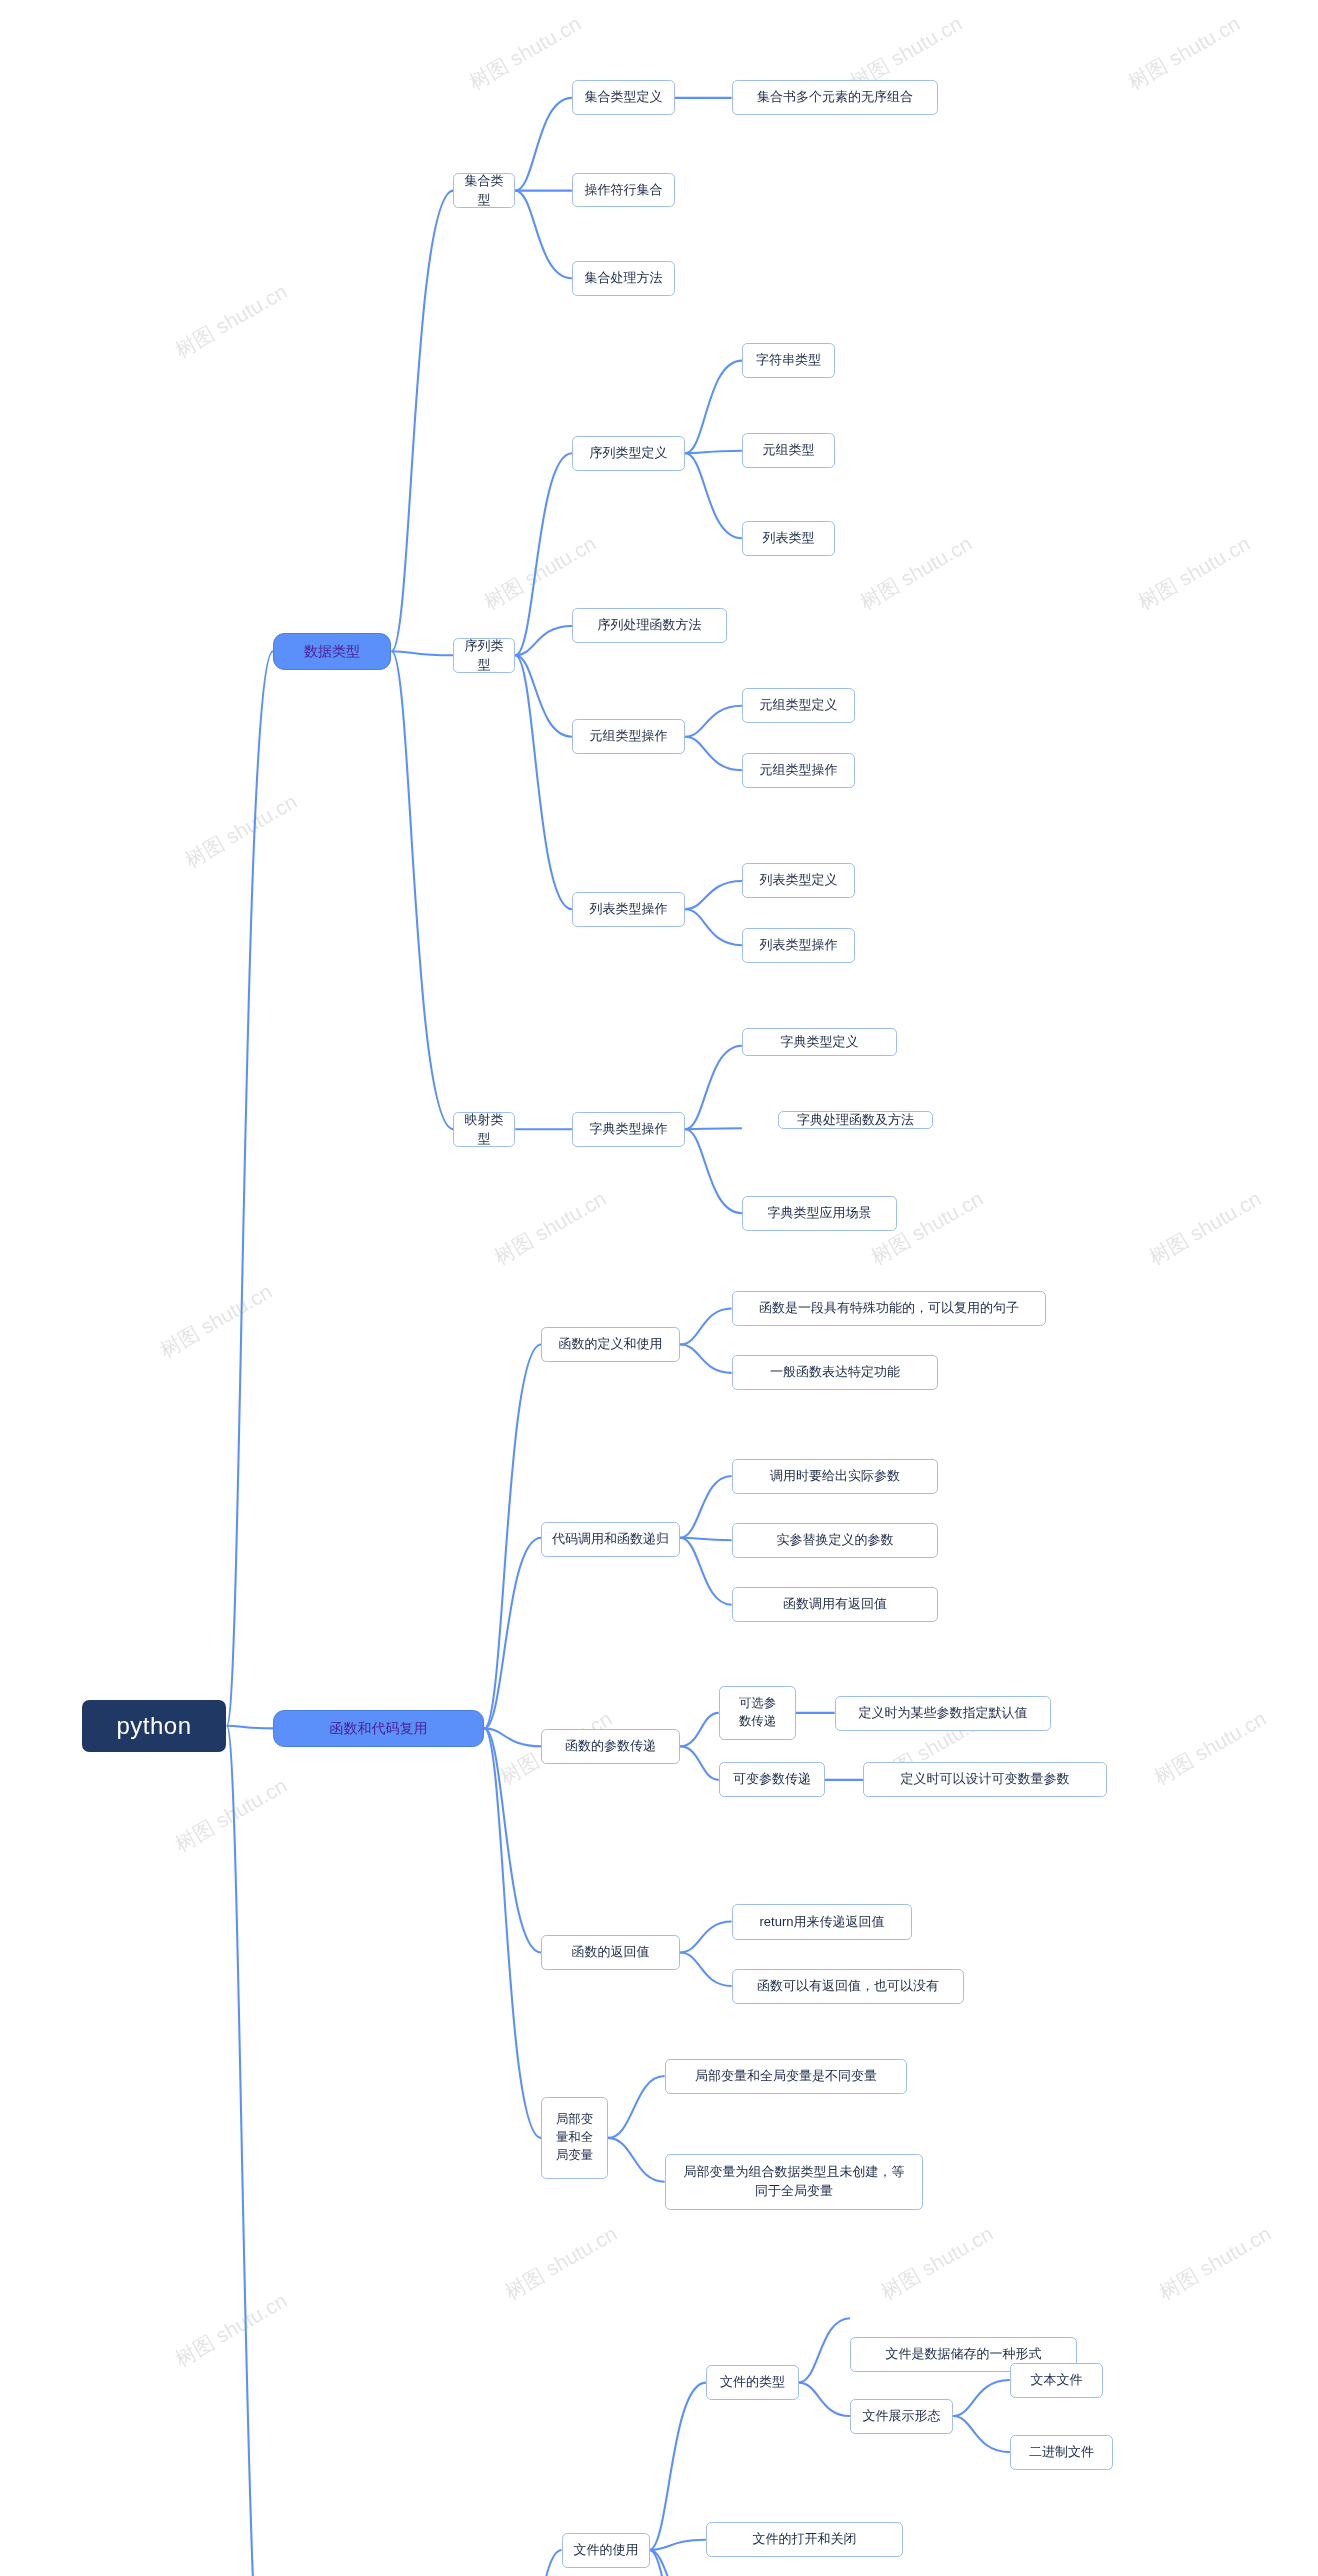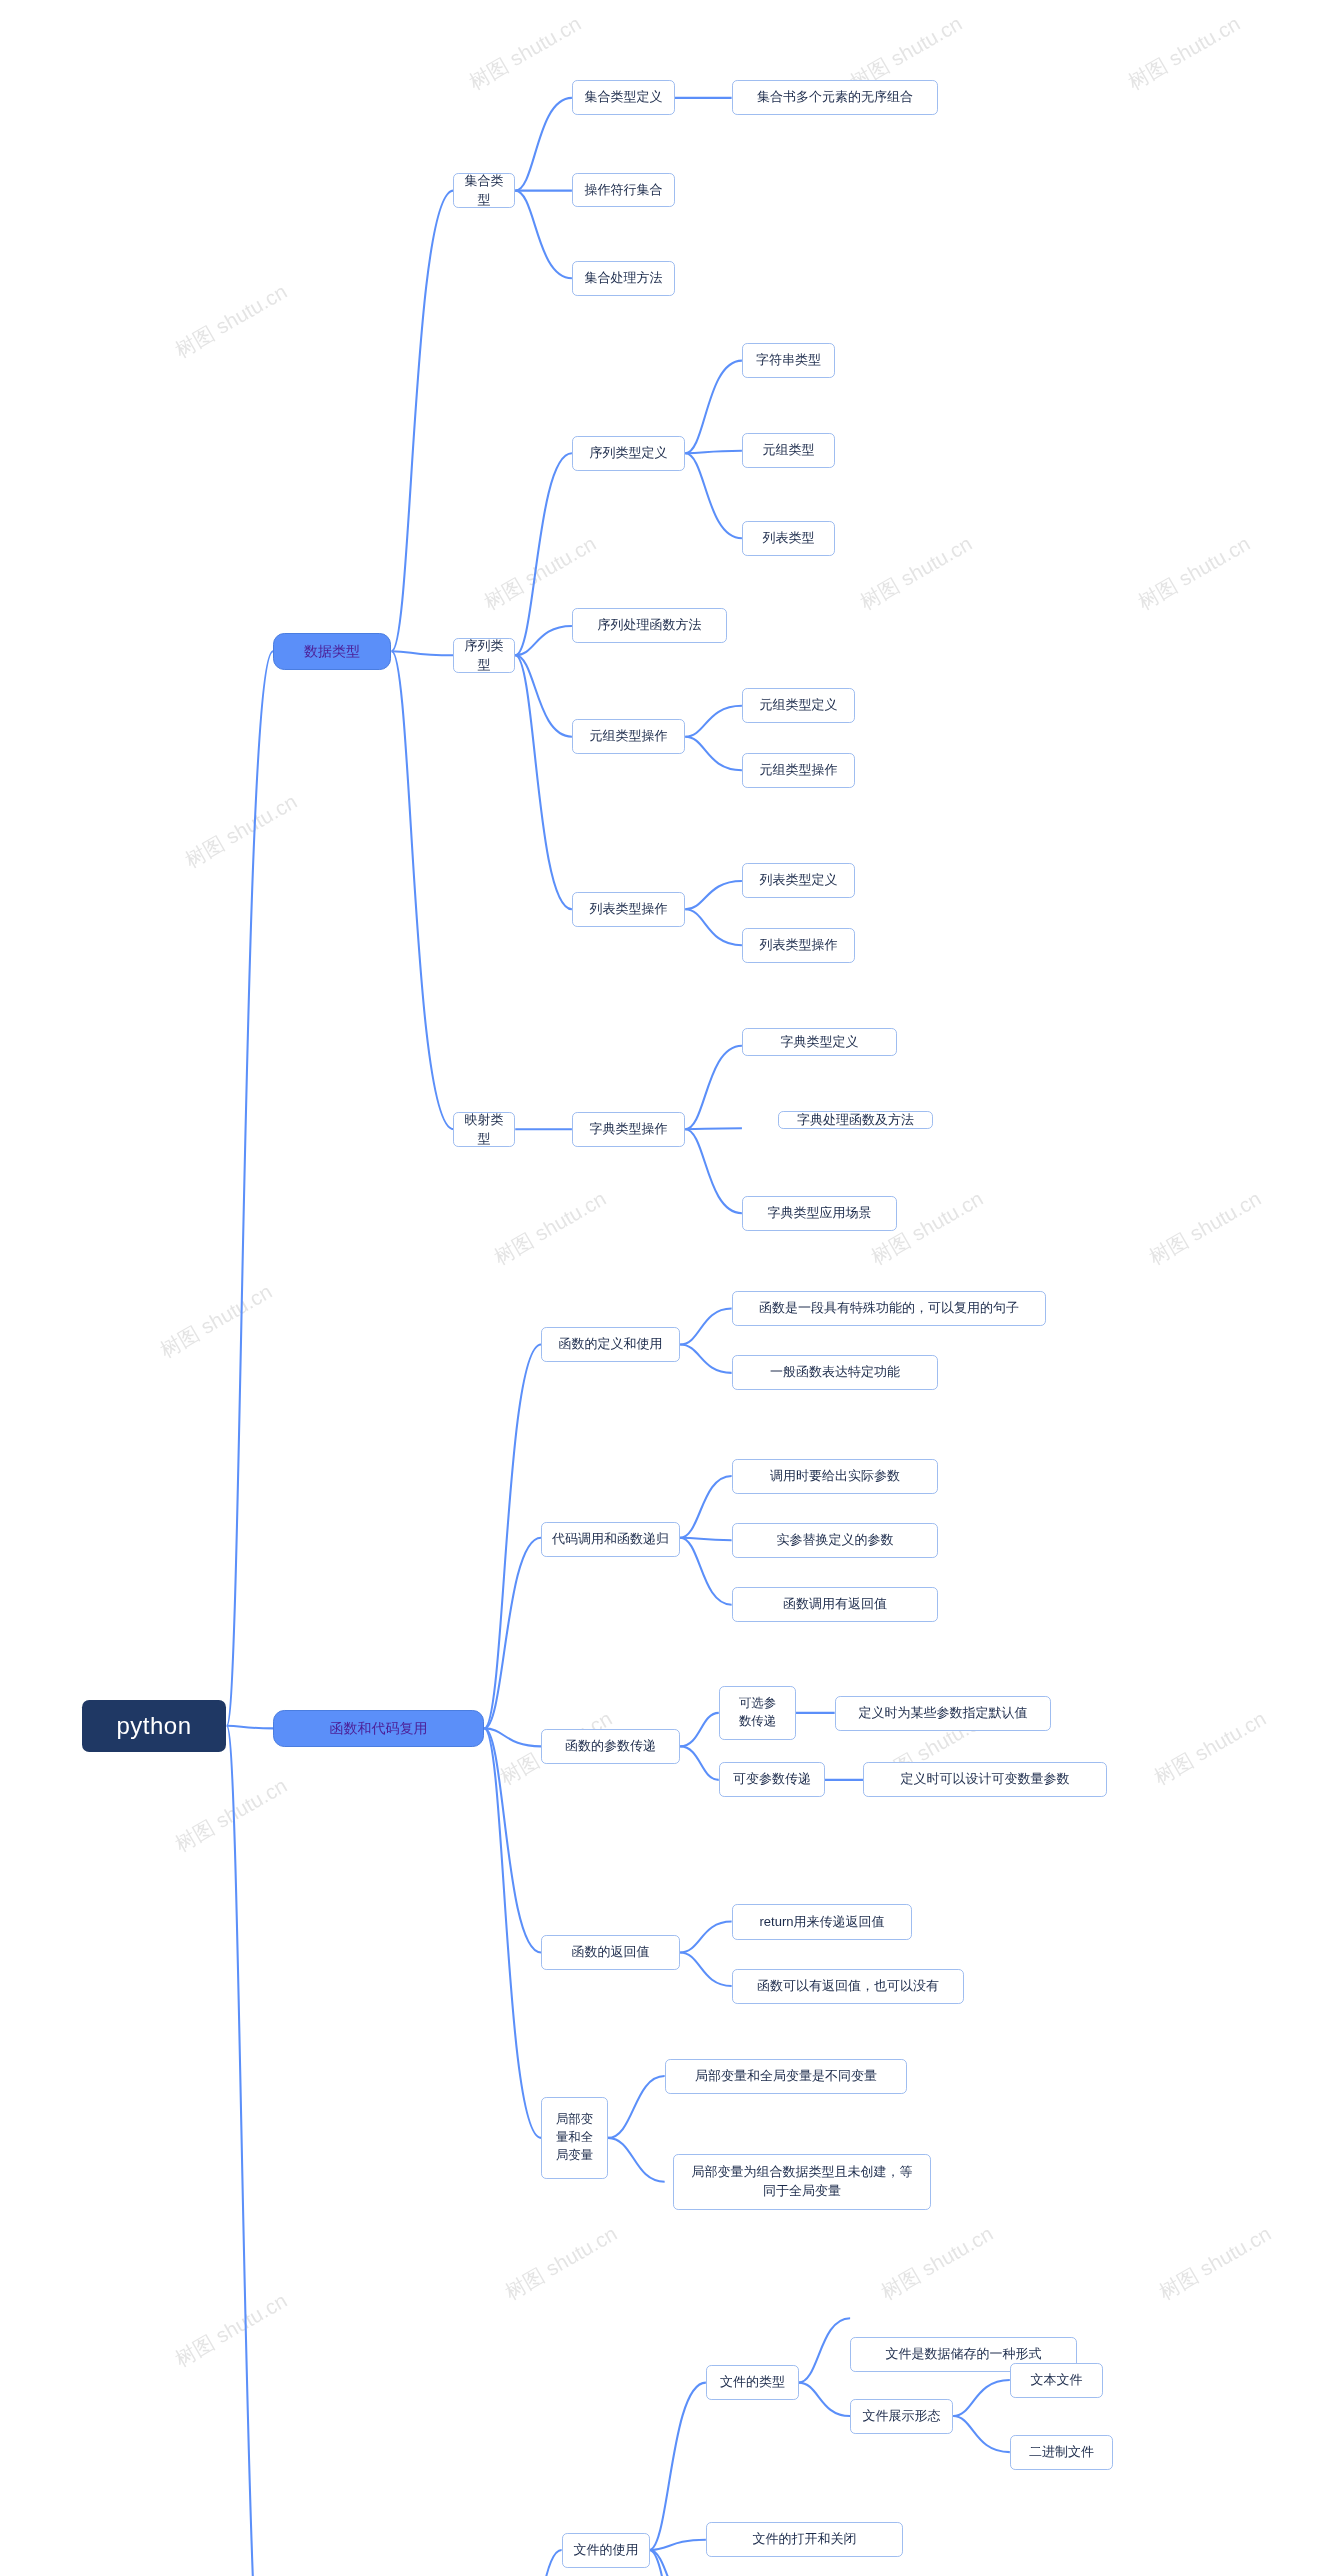--- a/index.html
+++ b/index.html
@@ -246,21 +246,21 @@
   <div class="node l4" style="left:863px; top:1762px; width:244px; height:35px;">定义时可以设计可变数量参数</div>
 
   <div class="node l2" style="left:541px; top:1935px; width:139px; height:35px;">函数的返回值</div>
   <div class="node l3" style="left:732px; top:1904px; width:180px; height:36px;">return用来传递返回值</div>
   <div class="node l3" style="left:732px; top:1969px; width:232px; height:35px;">函数可以有返回值，也可以没有</div>
 
   <div class="node l2" style="left:541px; top:2097px; width:67px; height:82px; font-size:12.4px;">局部变
 量和全
 局变量</div>
   <div class="node l3" style="left:665px; top:2059px; width:242px; height:35px;">局部变量和全局变量是不同变量</div>
-  <div class="node l3" style="left:665px; top:2154px; width:258px; height:56px;margin-left:8px;">局部变量为组合数据类型且未创建，等
+  <div class="node l3" style="left:665px; top:2154px; width:258px; height:56px;">局部变量为组合数据类型且未创建，等
 同于全局变量</div>
 
   <div class="node l2" style="left:562px; top:2533px; width:88px; height:35px;">文件的使用</div>
   <div class="node l3" style="left:706px; top:2365px; width:93px; height:35px;">文件的类型</div>
   <div class="node l4" style="left:850px; top:2301px; width:227px; height:35px;margin-top:36px;">文件是数据储存的一种形式</div>
   <div class="node l4" style="left:850px; top:2399px; width:103px; height:35px;">文件展示形态</div>
   <div class="node l4" style="left:1010px; top:2363px; width:93px; height:35px;">文本文件</div>
   <div class="node l4" style="left:1010px; top:2435px; width:103px; height:35px;">二进制文件</div>
   <div class="node l3" style="left:706px; top:2522px; width:197px; height:35px;">文件的打开和关闭</div>
 

